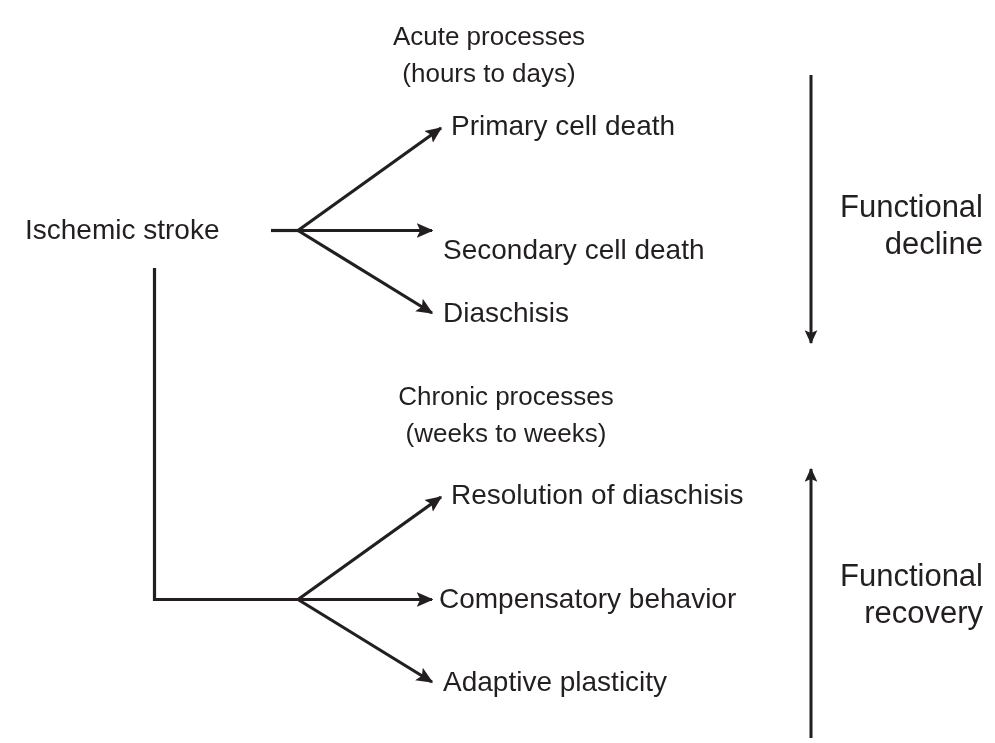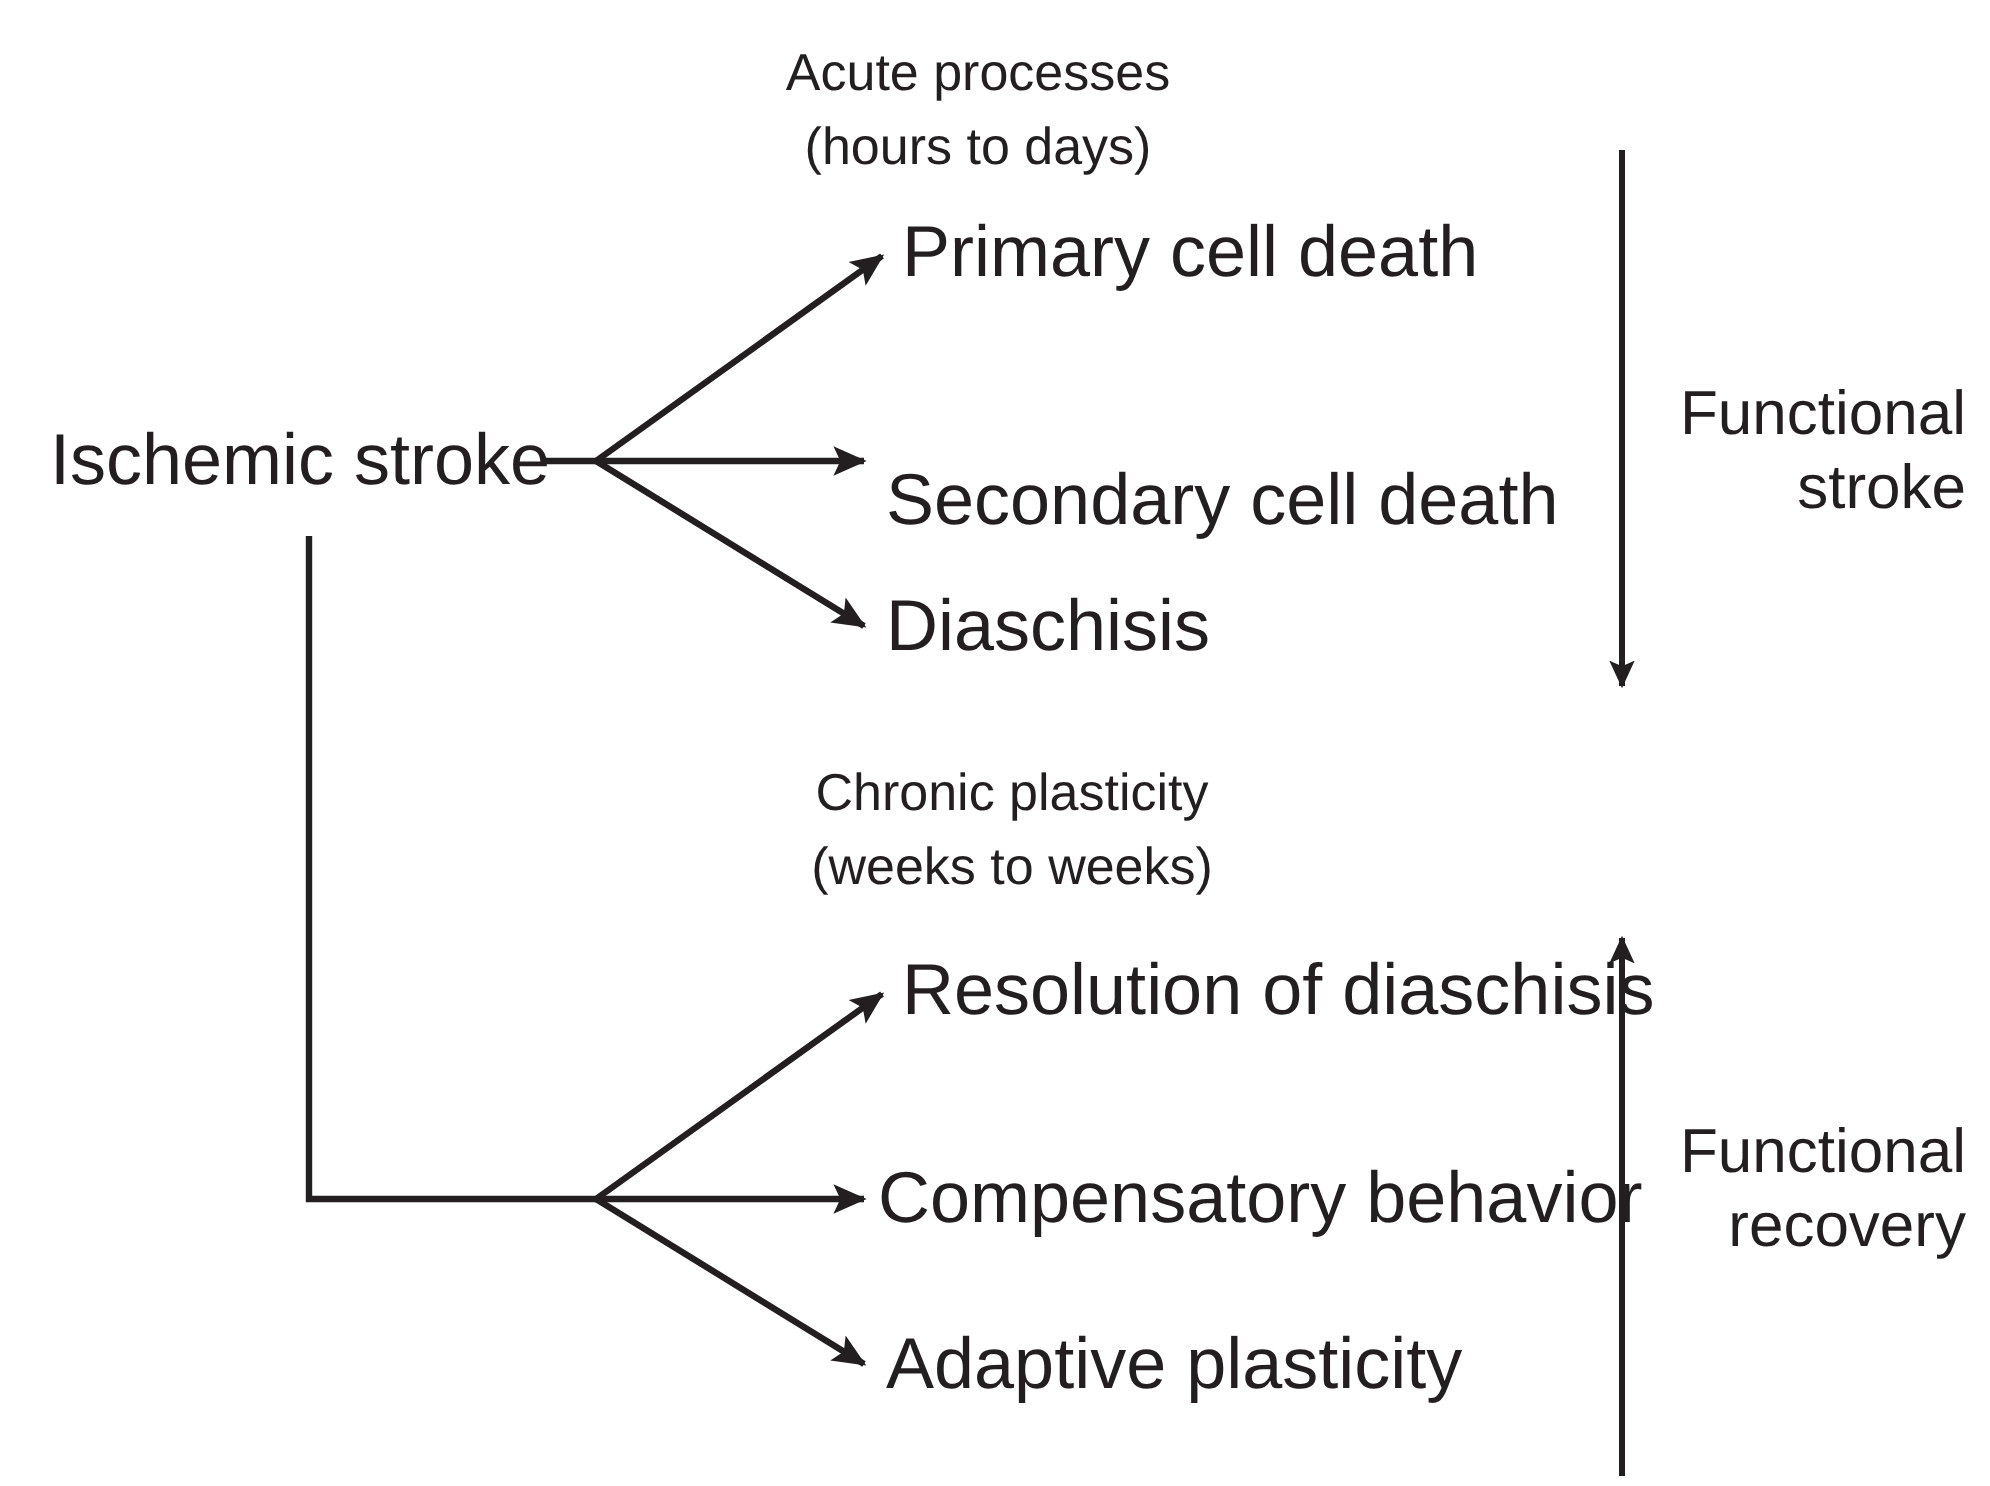--- a/index.html
+++ b/index.html
@@ -23,21 +23,21 @@
     left: 0;
     top: 0;
     width: 995px;
     height: 743px;
     display: block;
   }
   .node-label {
     position: absolute;
     color: #231f20;
     font-family: "Liberation Sans", sans-serif;
-    font-size: 36px;
+    font-size: 28px;
     line-height: 36px;
     white-space: nowrap;
     letter-spacing: 0px;
   }
   .group-heading {
     position: absolute;
     color: #231f20;
     font-family: "Liberation Sans", sans-serif;
     font-size: 26px;
     line-height: 37px;
@@ -103,30 +103,30 @@
   <div class="group-heading" id="acute-heading">
     <div>Acute processes</div>
     <div>(hours to days)</div>
   </div>
 
   <div class="node-label" id="label-primary">Primary cell death</div>
   <div class="node-label" id="label-secondary">Secondary cell death</div>
   <div class="node-label" id="label-diaschisis">Diaschisis</div>
 
   <div class="group-heading" id="chronic-heading">
-    <div>Chronic plasticity</div>
+    <div>Chronic processes</div>
     <div>(weeks to weeks)</div>
   </div>
 
   <div class="node-label" id="label-resolution">Resolution of diaschisis</div>
   <div class="node-label" id="label-compensatory">Compensatory behavior</div>
   <div class="node-label" id="label-adaptive">Adaptive plasticity</div>
 
   <div class="axis-label" id="decline-label">
     <div>Functional</div>
-    <div>stroke</div>
+    <div>decline</div>
   </div>
   <div class="axis-label" id="recovery-label">
     <div>Functional</div>
     <div>recovery</div>
   </div>
 
 </div>
 
 </body></html>

